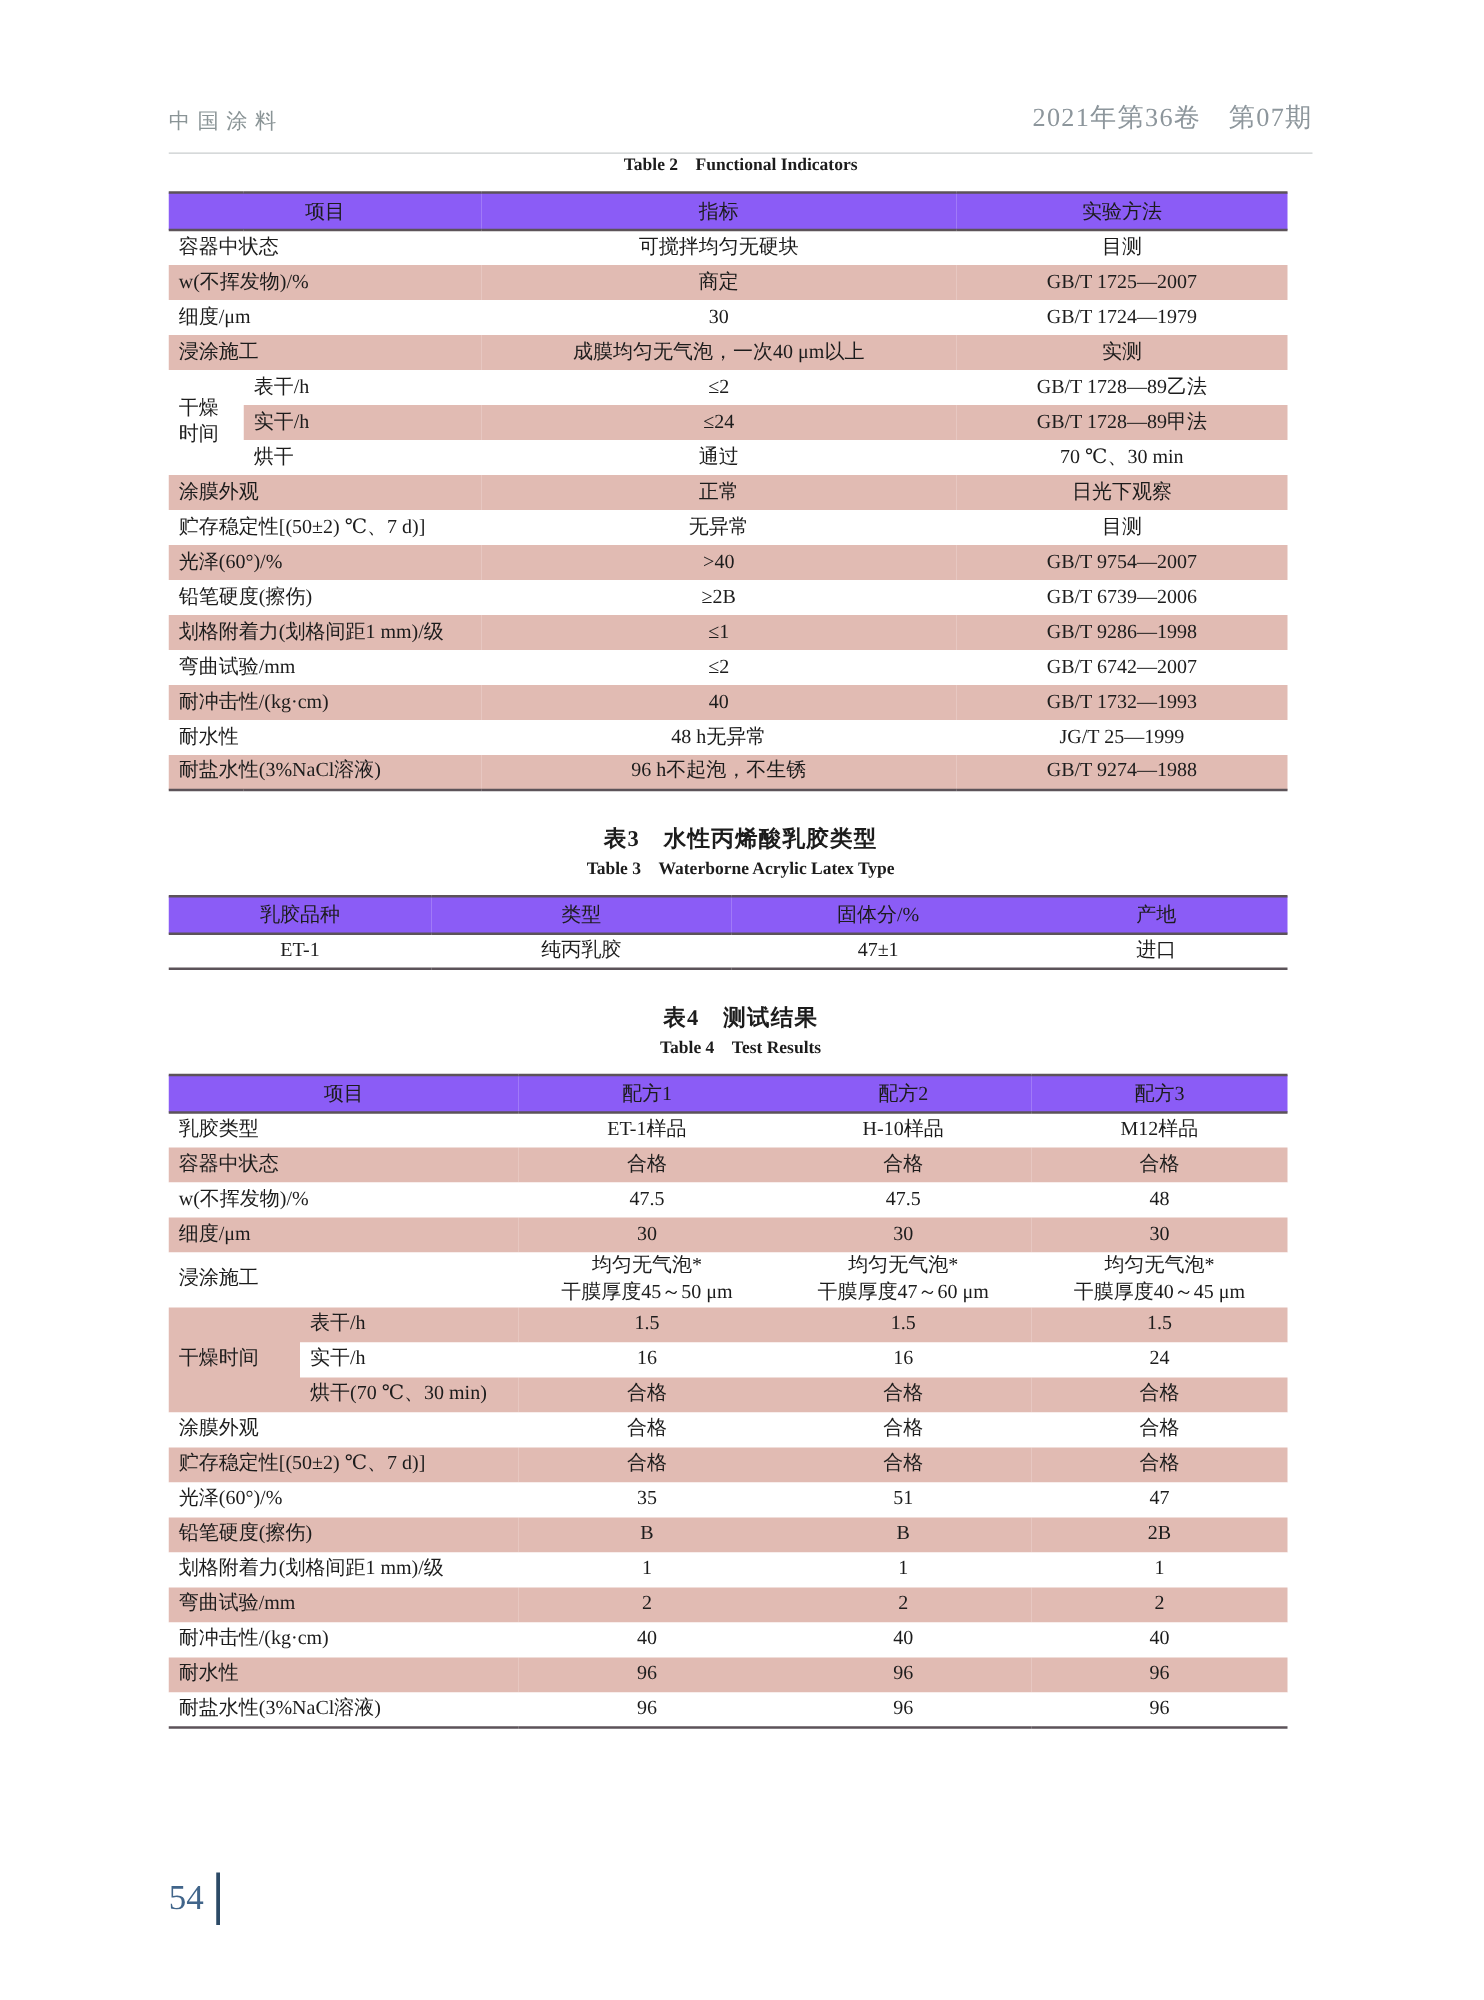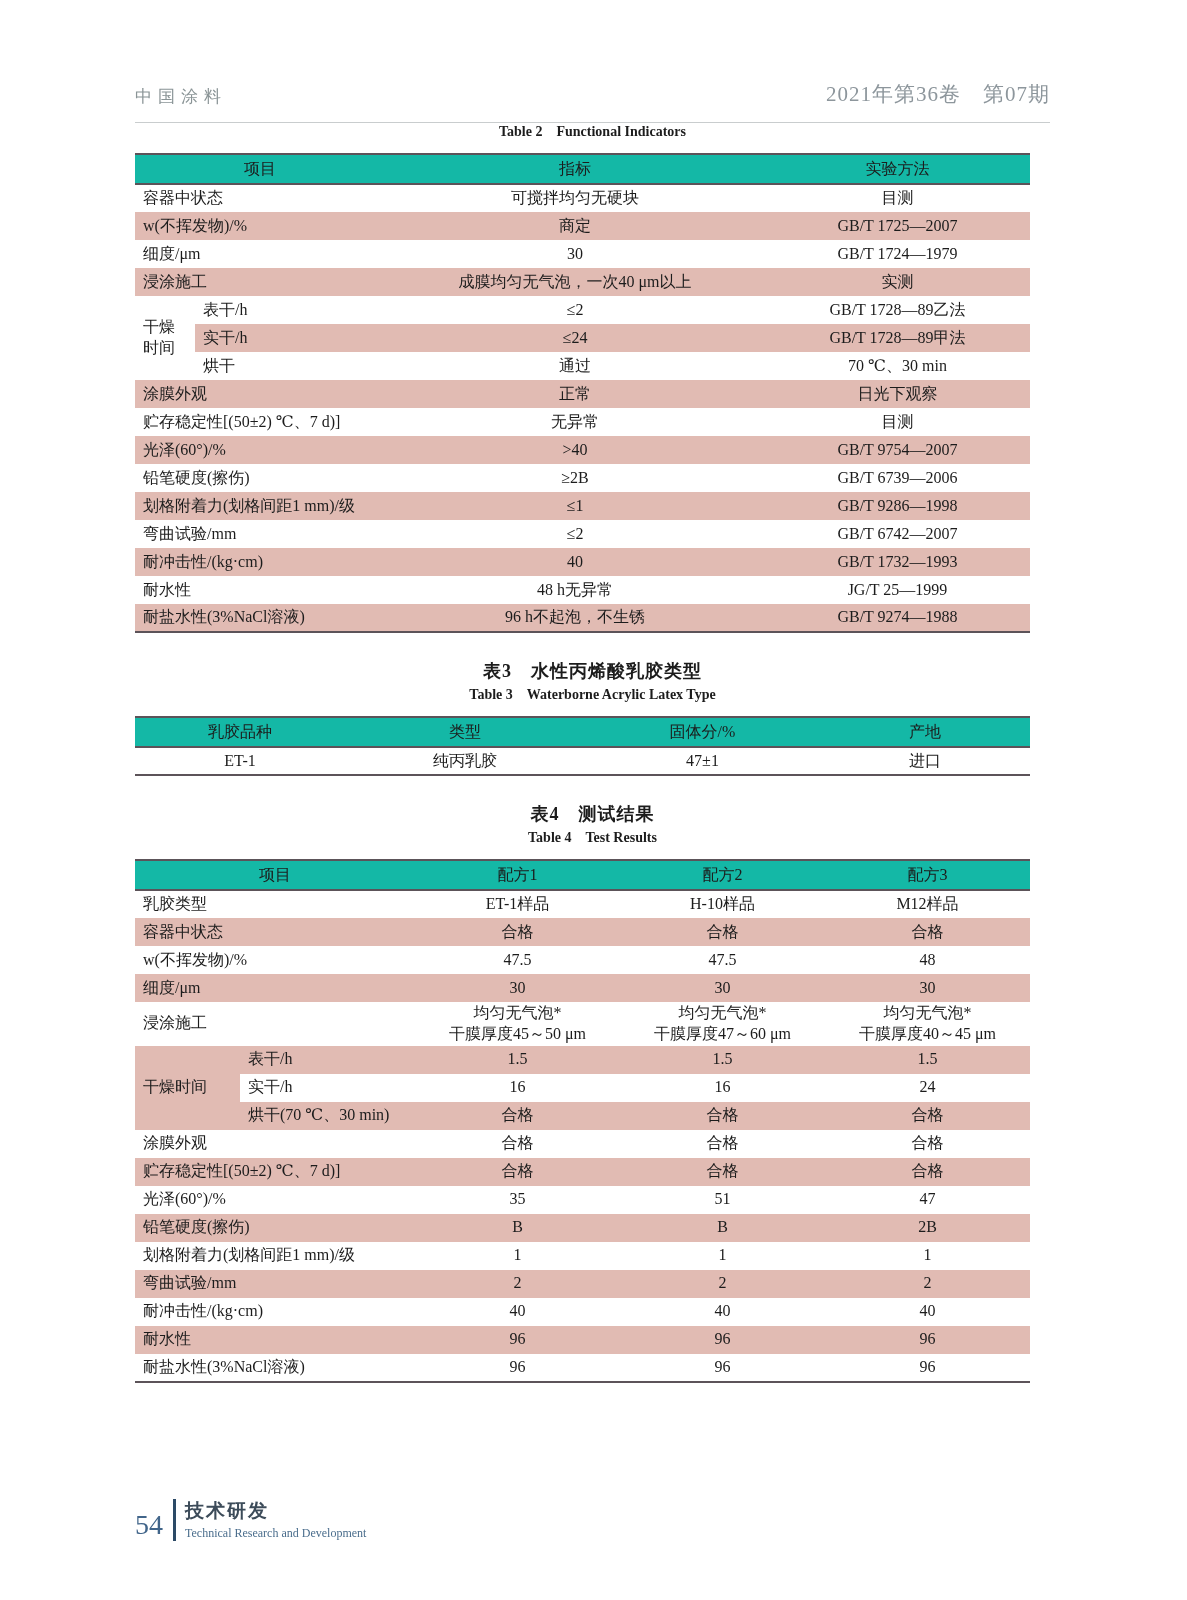--- a/index.html
+++ b/index.html
@@ -29,38 +29,38 @@
     margin-bottom:12px;
   }
 
   
   table {
     width:895px; border-collapse:collapse; table-layout:fixed;
     border-bottom:2px solid #5c5359;
   }
   thead tr { border-top:2px solid #5c5359; border-bottom:2px solid #5c5359; }
   th {
-    background:#14b8a6; height:30px; font-weight:normal;
+    background:#8b5cf6; height:30px; font-weight:normal;
     font-size:16px; text-align:center; padding:0 24px;
   }
   td {
     height:28px; font-size:16px; text-align:center;
     padding:1px 8px; line-height:1.3; white-space:pre-line;
     vertical-align:middle;
   }
   td.left { text-align:left; }
   tr.bg-w td { background:#ffffff; }
   tr.bg-p td { background:#e1bbb3; }
   td.cbg-w { background:#ffffff !important; }
   td.cbg-p { background:#e1bbb3 !important; }
 
   
   .page-footer {
     position:absolute; left:135px; top:1498px;
-    display:flex; align-items:flex-end;
+    display:flex; align-items:center;
   }
   .page-num { font-size:28px; color:#41658a; margin-right:10px; }
   .footer-bar { width:3px; height:42px; background:#2c4a66; margin-right:9px; }
   .sec-cn {
     font-size:19px; font-weight:bold; color:#3c4b59;
     font-family:"Liberation Sans","DejaVu Sans",sans-serif; letter-spacing:2px;
   }
   .sec-en { font-size:12px; color:#4a6d8c; margin-top:2px; }
 </style>
 </head>
@@ -326,17 +326,13 @@
           <td>96</td>
         </tr>
       </tbody>
     </table>
 
 </div>
 
 <div class="page-footer">
   <span class="page-num">54</span>
   <span class="footer-bar"></span>
-  <span>
-    <div class="sec-cn">技术研发</div>
-    <div class="sec-en">Technical Research and Development</div>
-  </span>
 </div>
 
 </body></html>

